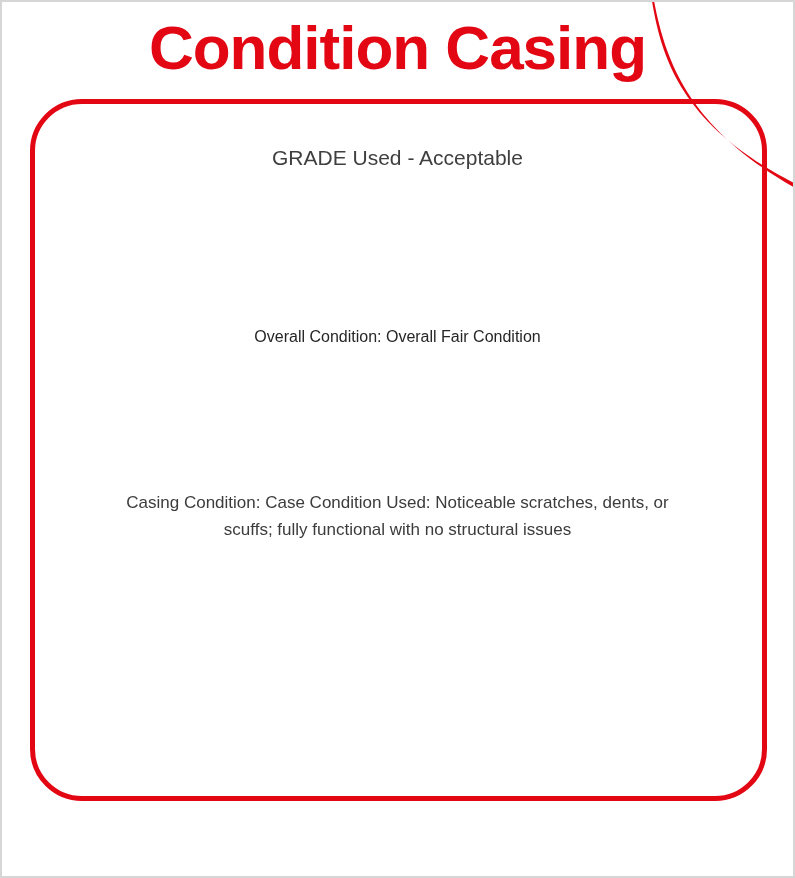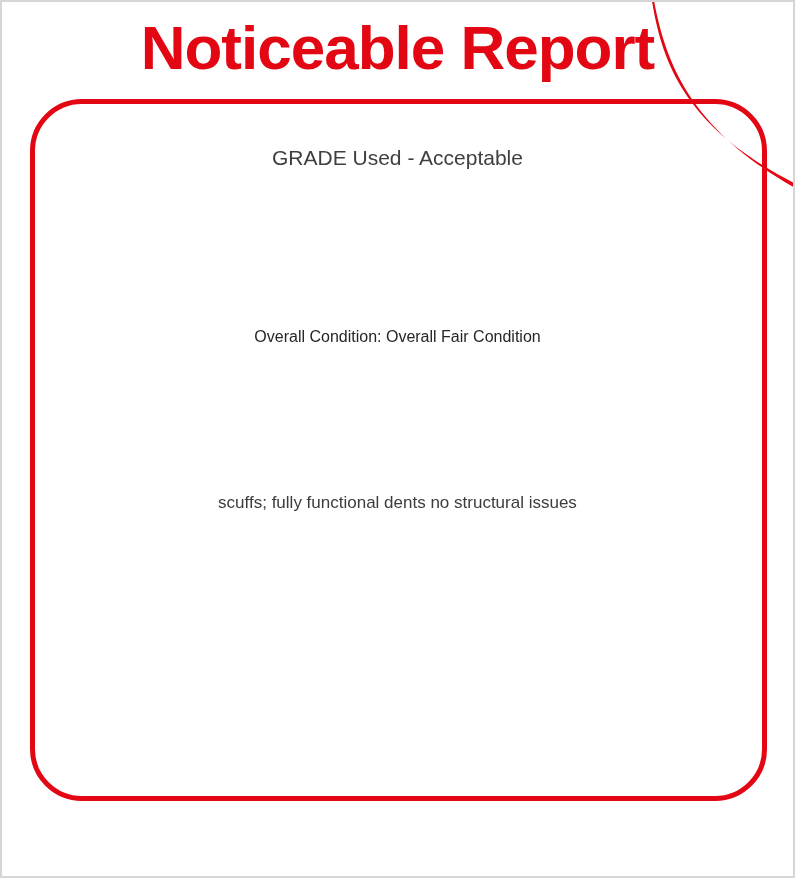--- a/index.html
+++ b/index.html
@@ -82,33 +82,34 @@
     font-size: 17px;
     line-height: 27px;
     color: #3c3c3c;
   }
 </style>
 </head>
 <body>
 
 <div class="page">
 
-  <h1 class="report-title">Noticeable Report</h1>
+  <h1 class="report-title">Condition Casing</h1>
 
   <svg class="swoosh" width="795" height="220" viewBox="0 0 795 220" aria-hidden="true">
     <path d="M 649.5,-4
              C 660,62 683,125 794,182
              L 796,187.5
              C 689,128 663.5,62 651.5,-4
              Z"></path>
   </svg>
 
   <div class="report-frame"></div>
 
   <div class="grade-line">GRADE Used - Acceptable</div>
 
   <div class="overall-line">Overall Condition: Overall Fair Condition</div>
 
   <div class="casing-block">
-    <div>scuffs; fully functional dents no structural issues</div>
+    <div>Casing Condition: Case Condition Used: Noticeable scratches, dents, or</div>
+    <div>scuffs; fully functional with no structural issues</div>
   </div>
 
 </div>
 
 </body></html>

